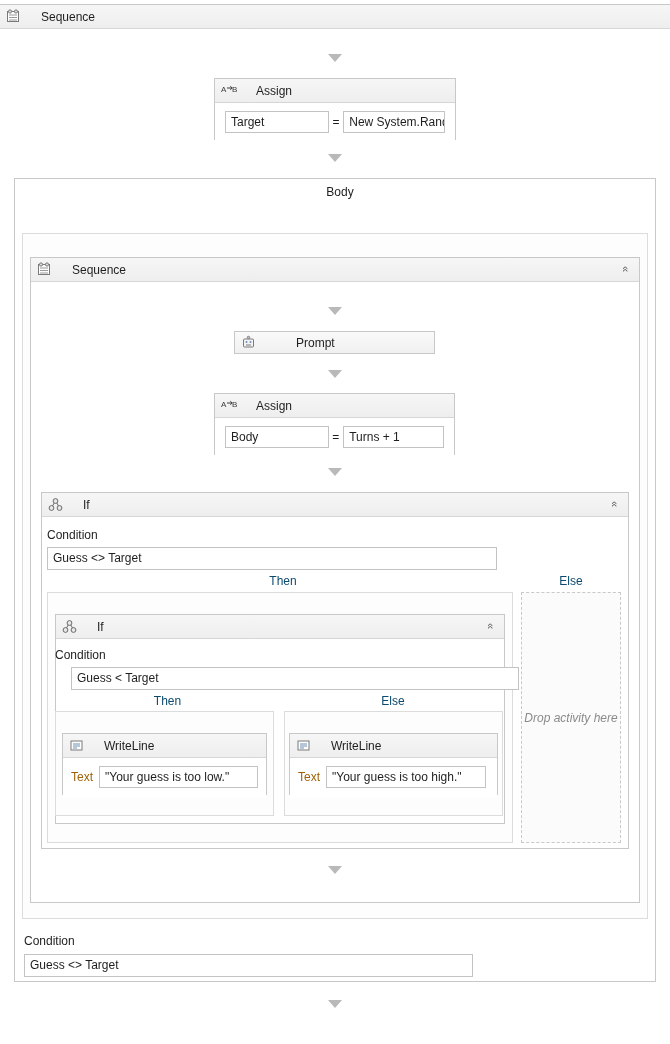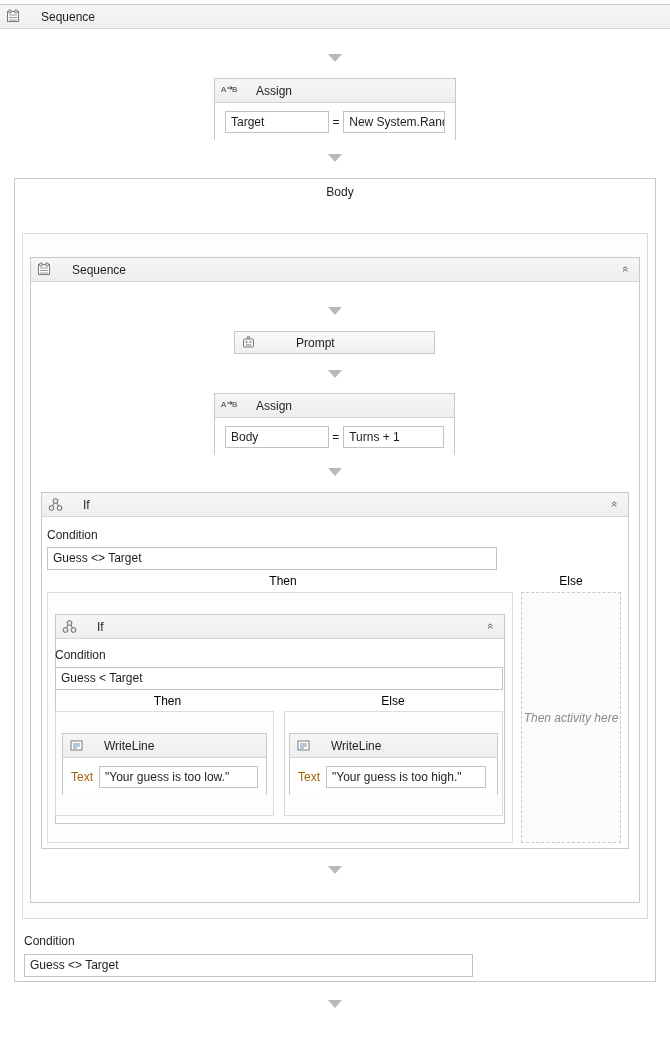--- a/index.html
+++ b/index.html
@@ -127,21 +127,21 @@
     font-size: 12px;
     display: flex;
     align-items: center;
     justify-content: center;
     text-align: center;
   }
 
   .branch-label {
     text-align: center;
     font-size: 12px;
-    color: #000000;
+    color: #0c4a6e;
   }
 
   
   .abs { position: absolute; }
 </style>
 </head>
 <body>
 
 <div id="canvas">
 
@@ -279,41 +279,41 @@
 
   <div class="abs" style="left:47px; top:528px; width:200px; height:16px; font-size:12px;">Condition</div>
   <div class="abs expr" style="left:47px; top:547px; width:450px; height:23px; line-height:21px;">Guess &lt;&gt; Target</div>
 
   <div class="abs branch-label" style="left:47px; top:574px; width:472px; height:16px;">Then</div>
   <div class="abs branch-label" style="left:521px; top:574px; width:100px; height:16px;">Else</div>
 
   <div class="abs" style="left:47px; top:592px; width:466px; height:251px; border:1px solid #dcdcdc; background:#fdfdfd;"></div>
 
   <div class="abs drop-zone" style="left:521px; top:592px; width:100px; height:251px;">
-    <span>Then activity here</span>
+    <span>Drop activity here</span>
   </div>
 
   <div class="activity abs" style="left:55px; top:614px; width:450px; height:210px;">
     <div class="act-header">
       <span class="icon">
         <svg width="15" height="15" viewBox="0 0 15 15">
           <circle cx="7.5" cy="4" r="2.4" fill="#e8e8e8" stroke="#6a6a6a"></circle>
           <circle cx="3.5" cy="11" r="2.4" fill="#e8e8e8" stroke="#6a6a6a"></circle>
           <circle cx="11.5" cy="11" r="2.4" fill="#e8e8e8" stroke="#6a6a6a"></circle>
           <line x1="6.2" y1="6" x2="4.5" y2="9" stroke="#6a6a6a"></line>
           <line x1="8.8" y1="6" x2="10.5" y2="9" stroke="#6a6a6a"></line>
         </svg>
       </span>
       <span class="act-title">If</span>
       <span class="collapse" style="transform:rotate(90deg);">«</span>
     </div>
   </div>
 
   <div class="abs" style="left:55px; top:648px; width:200px; height:16px; font-size:12px;">Condition</div>
-  <div class="abs expr" style="left:55px; top:667px; width:448px; height:23px; line-height:21px;">Guess &lt; Target</div>
+  <div class="abs expr" style="left:71px; top:667px; width:448px; height:23px; line-height:21px;">Guess &lt; Target</div>
 
   <div class="abs branch-label" style="left:55px; top:694px; width:225px; height:16px;">Then</div>
   <div class="abs branch-label" style="left:282px; top:694px; width:222px; height:16px;">Else</div>
 
   <div class="abs" style="left:55px; top:711px; width:219px; height:105px; border:1px solid #dcdcdc; background:#fdfdfd;"></div>
 
   <div class="abs" style="left:284px; top:711px; width:219px; height:105px; border:1px solid #dcdcdc; background:#fdfdfd;"></div>
 
   <div class="activity abs" style="left:62px; top:733px; width:205px; height:62px;">
     <div class="act-header">

